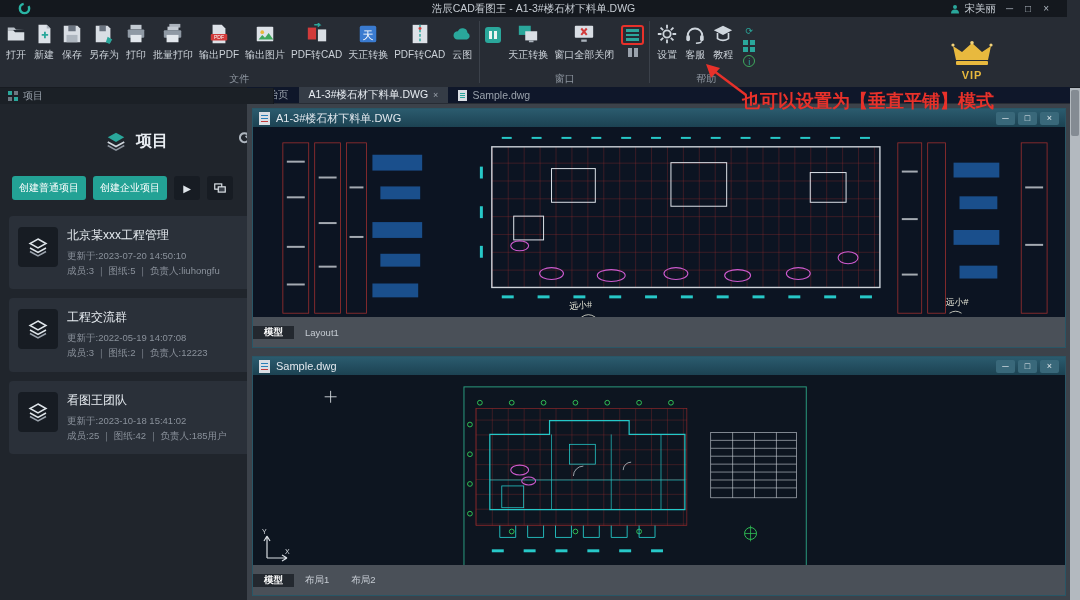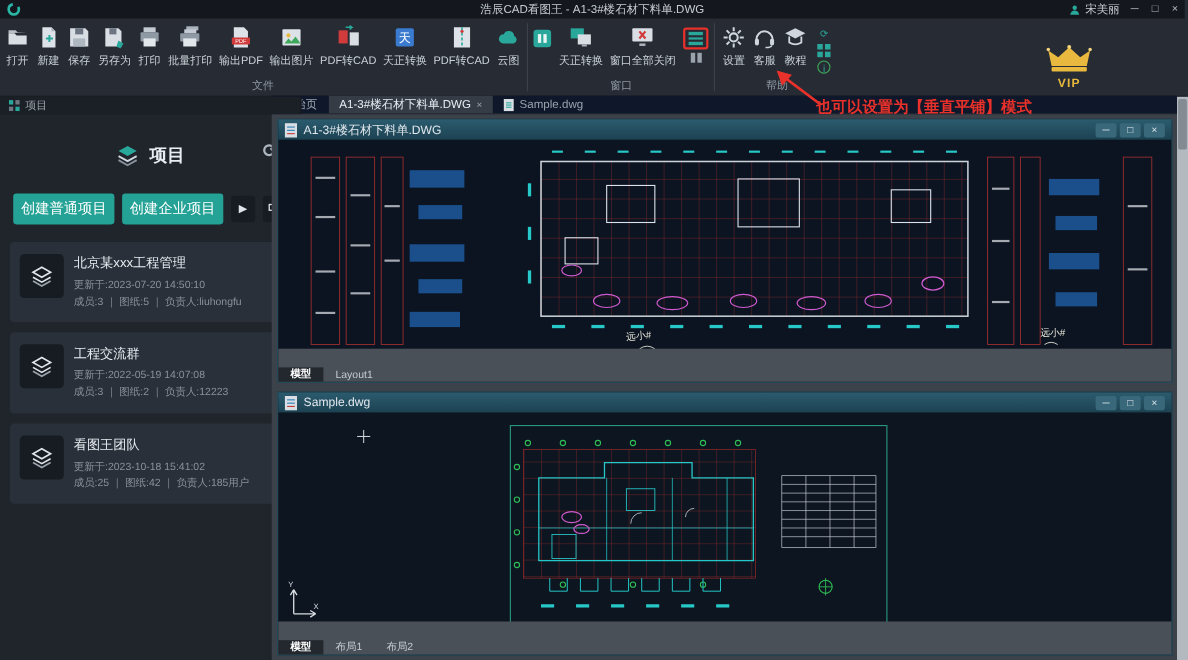--- a/index.html
+++ b/index.html
@@ -1,21 +1,21 @@
 <!DOCTYPE html>
 <html><head>
 <meta charset="utf-8">
 <style>
   * { margin:0; padding:0; box-sizing:border-box; }
   body { font-family:"Liberation Sans","DejaVu Sans",sans-serif; background:#000; }
   .app { position:relative; width:1080px; height:600px; background:#272c34; overflow:hidden; }
 
   
-  .titlebar { position:absolute; top:0; left:0; right:3px; height:17px; background:#14181e;
-    display:flex; align-items:center; padding:0 6px; color:#c6ccd3; font-size:10.5px;gap:12px; }
+  .titlebar { position:absolute; top:0; left:0; right:13px; height:17px; background:#14181e;
+    display:flex; align-items:center; padding:0 18px; color:#c6ccd3; font-size:10.5px;gap:12px; }
   .titlebar .logo { width:13px; height:13px; margin-right:6px; }
   .titlebar .ttl { position:absolute; left:0; right:0; text-align:center; pointer-events:none; }
   .titlebar .right { margin-left:auto; display:flex; align-items:center; gap:10px; z-index:2; }
   .userchip { display:flex; align-items:center; gap:4px; }
   .winctl { display:flex; gap:12px; font-size:10px; color:#aeb6bf; }
   .winctl span { cursor:default; }
 
   
   .ribbon { position:absolute; top:17px; left:0; right:0; height:71px; background:#272c34;
     border-bottom:1px solid #171b21; display:flex; align-items:stretch; }
@@ -35,41 +35,41 @@
   .tilev i { display:block; width:4px; height:9px; background:#9aa2ac; }
   .quickcol { display:flex; flex-direction:column; gap:3px; margin:6px 4px 0 6px; align-items:center; }
   .quickcol .q { width:12px; height:12px; font-size:9px; line-height:12px; text-align:center; color:#2aa79b; }
   .qgrid { display:grid; grid-template-columns:5px 5px; gap:2px; }
   .qgrid i { width:5px; height:5px; background:#2aa79b; display:block; }
   .qinfo { border:1px solid #3fa85c; color:#3fa85c; border-radius:50%; font-style:normal; }
   .vip { position:absolute; left:948px; top:24px; width:48px; text-align:center; }
   .vip .viplbl { color:#e8b93e; font-weight:bold; font-size:11px; letter-spacing:1px; margin-top:-2px; }
 
   
-  .annotation { position:absolute; left:742px; top:89px; color:#e8312a; font-size:14px; font-weight:bold; z-index:30; }
+  .annotation { position:absolute; left:742px; top:89px; color:#e8312a; font-size:18px; font-weight:bold; z-index:30; }
   .arrow { position:absolute; left:696px; top:60px; z-index:30; }
 
   
   .tabbar { position:absolute; left:247px; top:87px; right:10px; height:16px; background:#0f172a;
     display:flex; align-items:stretch; font-size:10.5px; color:#9aa2ac; }
   .dtab { display:flex; align-items:center; gap:5px; padding:0 10px; }
   .dtab.active { background:#353c46; color:#e8edf2; }
   .dtab .x { font-size:9px; color:#9aa2ac; }
   .doctiny { width:9px; height:11px; background:#d9dee4; position:relative; }
   .doctiny::after { content:""; position:absolute; left:2px; top:3px; width:5px; height:1px; background:#2aa79b; box-shadow:0 2px 0 #2aa79b,0 4px 0 #2aa79b; }
 
   
   .sidepanel { position:absolute; top:88px; left:0; width:274px; bottom:0; background:#20252c; border-right:1px solid #14181d; }
   .side-minihdr { height:16px; display:flex; align-items:center; gap:5px; padding:0 8px; font-size:10px; color:#9aa2ac; background:#1b2026; }
   .side-title { position:relative; display:flex; align-items:center; justify-content:center; gap:9px;
     margin-top:26px; color:#e8edf2; font-size:16px; font-weight:bold; }
   .side-title svg { width:22px; height:22px; }
   .refreshbtn { position:absolute; right:20px; top:-2px; font-size:17px; color:#aeb6bf; }
   .side-actions { display:flex; gap:7px; padding:0 12px; margin-top:24px; align-items:center; }
-  .btn-teal { background:#23a295; color:#fff; font-size:13px; padding:5px 7px; border-radius:3px; white-space:nowrap; }
+  .btn-teal { background:#23a295; color:#fff; font-size:10px; padding:5px 7px; border-radius:3px; white-space:nowrap; }
   .btn-dark { background:#171c23; color:#dfe5ea; width:26px; height:24px; border-radius:3px;
     display:flex; align-items:center; justify-content:center; font-size:10px; }
   .plist { margin-top:16px; display:flex; flex-direction:column; gap:9px; padding:0 9px; }
   .pcard { background:#2a3039; border-radius:4px; padding:11px 9px; display:flex; gap:9px; }
   .picon { width:40px; height:40px; background:#171c23; border-radius:4px; flex:none;
     display:flex; align-items:center; justify-content:center; }
   .picon svg { width:24px; height:24px; }
   .pname { font-size:12px; color:#e6ebf0; margin-bottom:5px; }
   .pmeta { font-size:9.5px; color:#8a919b; line-height:1.55; }
 
@@ -81,21 +81,21 @@
   .wtitle { height:18px; background:linear-gradient(#2b5b6e,#1c4252); display:flex; align-items:center;
     padding:0 6px; gap:6px; color:#e2e8ee; font-size:11px; }
   .wicon { width:11px; height:13px; background:#d9dee4; position:relative; flex:none; }
   .wicon::after { content:""; position:absolute; left:2px; top:3px; width:7px; height:1px; background:#2a7fb8; box-shadow:0 3px 0 #2a7fb8,0 6px 0 #c23b3b; }
   .wbtns { margin-left:auto; display:flex; gap:3px; }
   .wbtn { width:19px; height:13px; background:#39687a; border-radius:2px; color:#dfe7ec; font-size:9px;
     line-height:12px; text-align:center; }
   .wcontent { position:absolute; top:18px; bottom:13px; left:0; right:0; overflow:hidden; }
   .wcontent svg.cad { width:100%; height:100%; display:block; }
   .wtabs { position:absolute; bottom:0; height:30px; left:0; right:0; background:#4a5058;
-    display:flex; align-items:flex-end; font-size:9.5px; color:#c6ccd3; }
+    display:flex; align-items:center; font-size:9.5px; color:#c6ccd3; }
   .wtab { padding:0 11px; display:flex; align-items:center; }
   .wtab.active { background:#23282f; color:#fff; font-weight:bold; }
   .ucs { position:absolute; left:8px; bottom:20px; }
 
   
   .vscroll { position:absolute; right:0; top:88px; width:10px; bottom:0; background:#b3b9bf; }
   .vthumb { position:absolute; top:2px; left:1px; right:1px; height:46px; background:#848b93; border-radius:2px; }
 </style>
 </head>
 <body>

